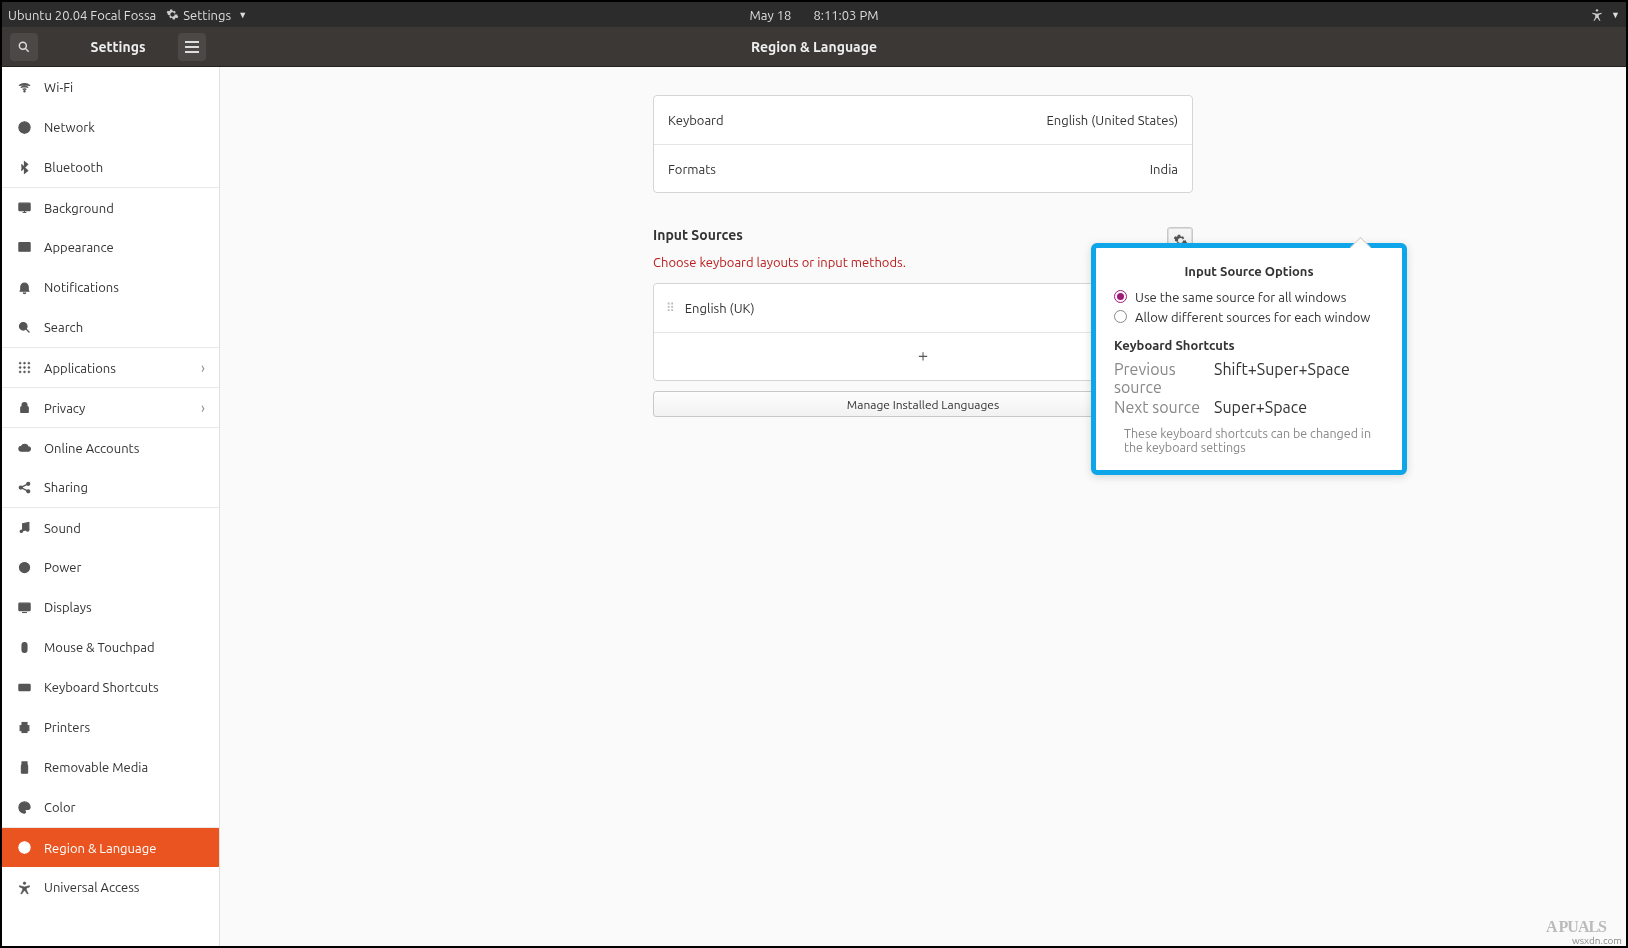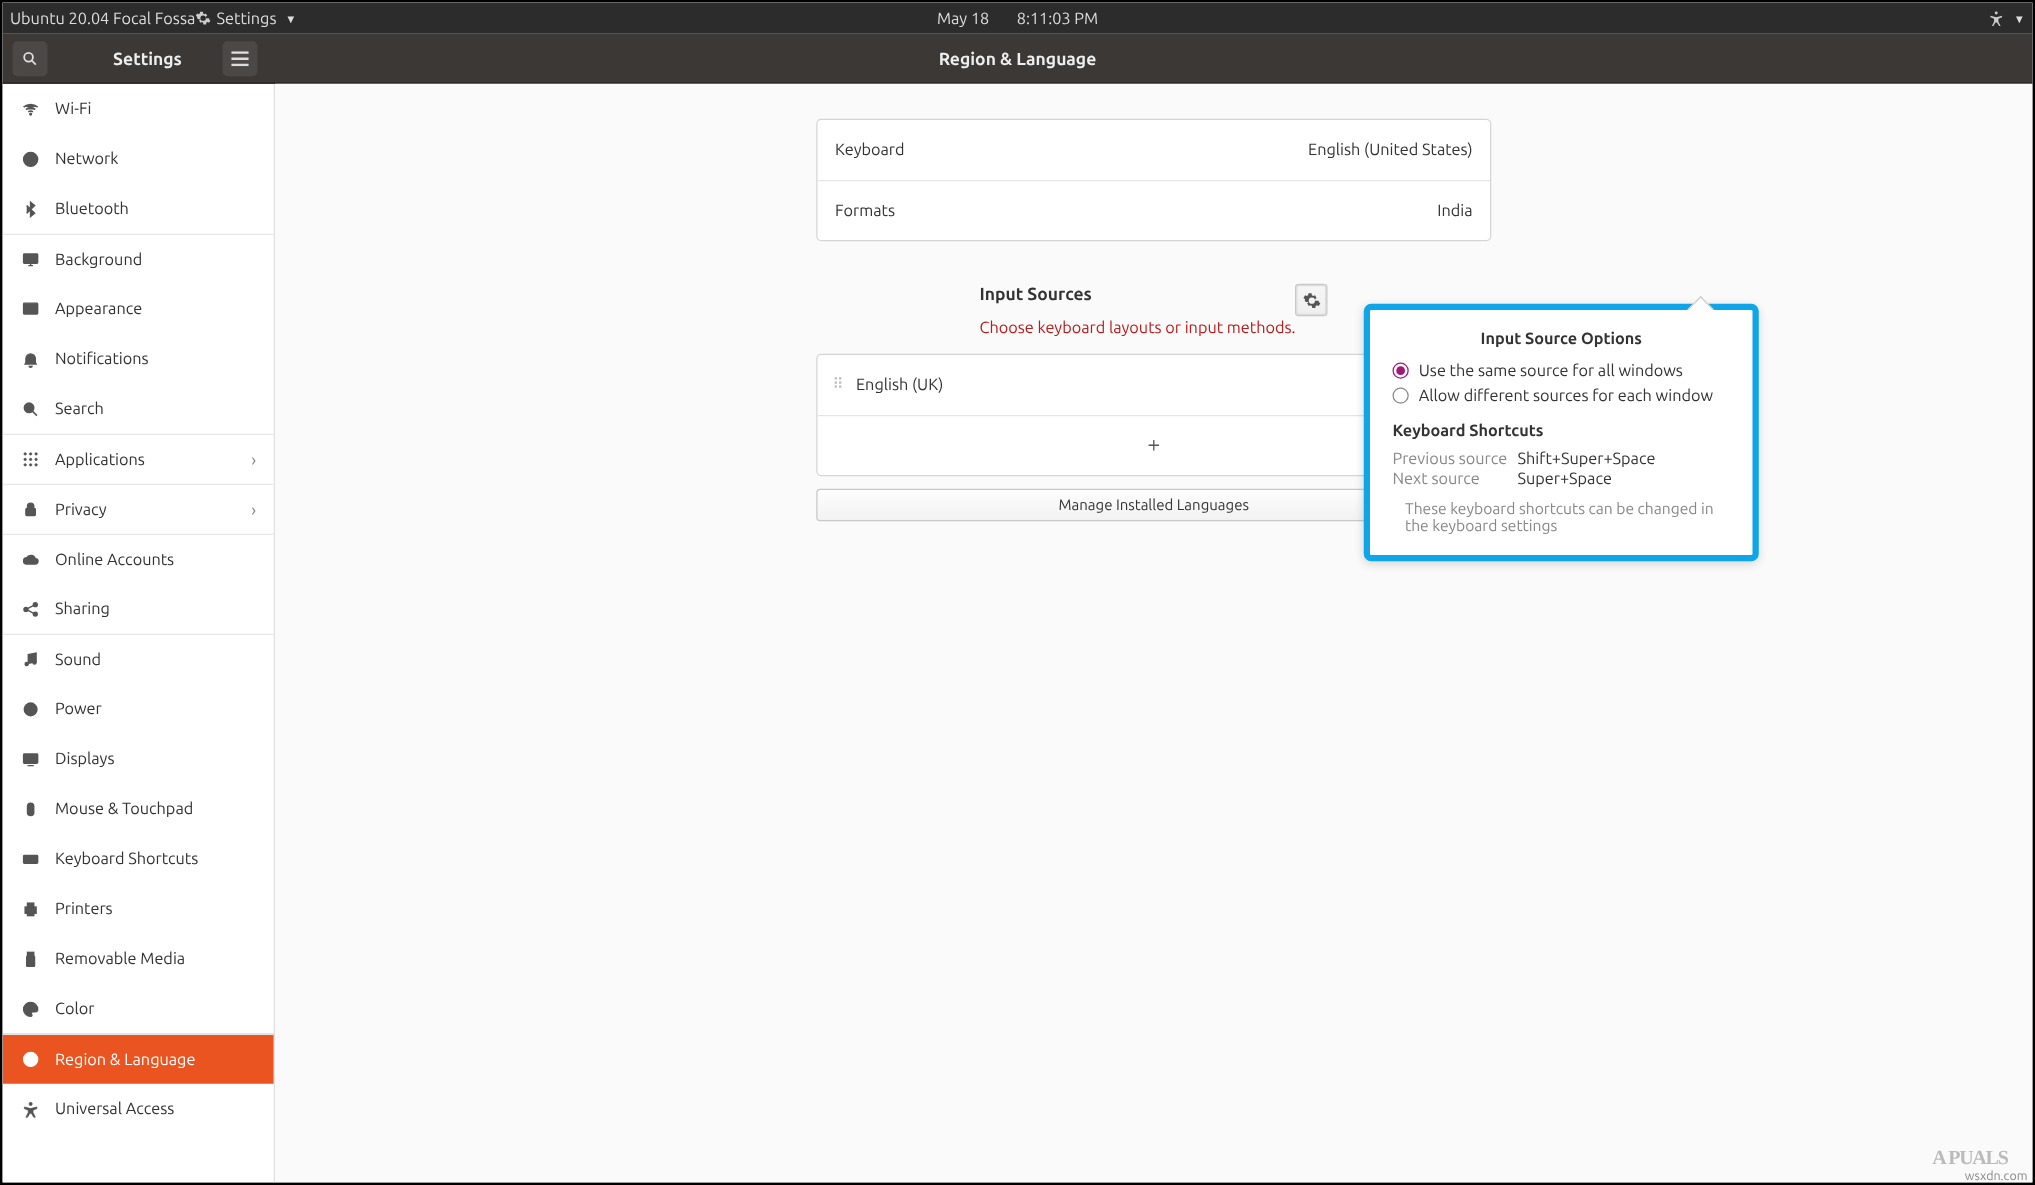--- a/index.html
+++ b/index.html
@@ -1,18 +1,18 @@
 <!DOCTYPE html>
 <html><head>
 <meta charset="utf-8">
 <style>
   * { box-sizing: border-box; margin: 0; padding: 0; font-family: Ubuntu, "Segoe UI", sans-serif; }
   body { background: #fafafa; width: 1628px; height: 948px; position: relative; overflow: hidden; border: 2px solid #000; }
   .top-panel { height: 25px; background: #2c2c2c; color: #ddd; display: flex; align-items: center; font-size: 13px; padding: 0 6px; position: relative; }
-  .top-panel .left { display: flex; align-items: center; }
+  .top-panel .left { display: flex; align-items: center; gap: 10px; }
   .top-panel .center { position: absolute; left: 50%; transform: translateX(-50%); display: flex; gap: 22px; }
   .top-panel .right { margin-left: auto; display: flex; align-items: center; gap: 4px; }
   .top-panel .dd { font-size: 9px; margin-left: 3px; }
   .header-bar { height: 40px; background: #3b3836; color: #eee; display: flex; align-items: center; padding: 0 8px; position: relative; border-bottom: 1px solid #222;}
   .hb-btn { width: 28px; height: 28px; border-radius: 4px; background: #4b4846; display: flex; align-items: center; justify-content: center; cursor: pointer; }
   .hb-title-left { font-weight: bold; font-size: 14px; margin-left: 20px; width: 120px; text-align: center;}
   .hb-title-center { position: absolute; left: 50%; transform: translateX(-50%); font-weight: bold; font-size: 14px; }
   .main { display: flex; height: calc(100% - 65px); }
   .sidebar { width: 218px; background: #fff; border-right: 1px solid #e0e0e0; overflow-y: auto; }
   .side-item { display: flex; align-items: center; height: 40px; padding: 0 14px; font-size: 13px; color: #333; cursor: pointer; border-bottom: 0px solid transparent; gap: 12px; position: relative;}
@@ -20,38 +20,38 @@
   .side-item.active { background: #e95420; color: #fff; }
   .side-item.active svg { fill: #fff; stroke: #fff; }
   .side-item .chev { position: absolute; right: 14px; color: #888; font-size: 14px;}
   .side-icon { width: 16px; height: 16px; display: flex; align-items: center; justify-content: center; flex-shrink: 0; }
   .side-icon svg { width: 15px; height: 15px; fill: #555; stroke: #555; }
   .content { flex: 1; background: #fafafa; position: relative; padding-top: 28px; }
   .panel { width: 540px; margin: 0 auto; }
   .list-box { border: 1px solid #d5d5d5; border-radius: 4px; background: #fff; }
   .list-row { display: flex; justify-content: space-between; align-items: center; height: 48px; padding: 0 14px; font-size: 13px; color: #333; }
   .list-row + .list-row { border-top: 1px solid #e5e5e5; }
-  .section-head { display: flex; justify-content: center; align-items: flex-start; margin-top: 34px; }
+  .section-head { display: flex; justify-content: space-between; align-items: flex-start; margin-top: 34px; }
   .section-head .titles .t { font-weight: bold; font-size: 14px; color: #333; }
   .section-head .titles .st { font-size: 13px; color: #b91c1c; margin-top: 12px; }
   .gear-btn { width: 26px; height: 26px; border: 1px solid #c8c8c8; border-radius: 3px; background: linear-gradient(#f6f6f6, #eee); display: flex; align-items: center; justify-content: center; cursor: pointer; box-shadow: inset 0 0 0 1px #ddd;}
   .src-box { border: 1px solid #d5d5d5; border-radius: 4px; background: #fff; margin-top: 14px; }
   .src-row { display: flex; align-items: center; height: 48px; padding: 0 12px; font-size: 13px; color: #333; gap: 12px;}
   .src-row + .src-row { border-top: 1px solid #e5e5e5; }
   .src-row.add { justify-content: center; font-size: 16px; color: #555; cursor: pointer; height: 48px;}
   .manage-btn { width: 540px; margin: 10px auto 0; height: 26px; border: 1px solid #c8c8c8; border-radius: 3px; background: linear-gradient(#fdfdfd, #f2f2f2); font-size: 12px; color: #333; display: flex; align-items: center; justify-content: center; cursor: pointer; }
   .popover { position: absolute; background: #fff; border: 5px solid #0ea5e9; border-radius: 6px; box-shadow: 0 2px 8px rgba(0,0,0,.15); width: 316px; padding: 16px 18px; font-size: 13px; color: #333; }
   .popover::before { content: ""; position: absolute; top: -8px; right: 34px; width: 14px; height: 14px; background: #fff; border-left: 1px solid #ccc; border-top: 1px solid #ccc; transform: rotate(45deg); }
   .popover .p-title { text-align: center; font-weight: bold; margin-bottom: 12px; }
   .radio-row { display: flex; gap: 8px; margin-bottom: 6px; cursor: pointer;}
   .radio { width: 13px; height: 13px; border: 1px solid #888; border-radius: 50%; display: flex; align-items: center; justify-content: center; flex-shrink:0;}
   .radio.sel { border-color: #a0187a; }
   .radio.sel::after { content: ""; width: 7px; height: 7px; background: #a0187a; border-radius: 50%; }
   .p-sub { font-weight: bold; margin-top: 14px; margin-bottom: 8px; }
-  .kb-row { display: flex; font-size: 13px; margin-bottom: 2px;}
+  .kb-row { display: flex; font-size: 16px; margin-bottom: 2px;}
   .kb-row .k { color: #888; width: 100px; flex-shrink: 0;}
   .kb-note { font-size: 12.5px; color: #888; margin-top: 10px; padding-left: 10px;}
   .watermark { position: absolute; right: 20px; bottom: 10px; font-family: Georgia, serif; font-size: 16px; color: #bbb; font-weight: bold; letter-spacing: -1px;}
   .watermark-src { position: absolute; right: 4px; bottom: 0px; font-size: 10px; color: #888;}
   .drag-handle { color: #bbb; font-size: 12px; letter-spacing: -2px; line-height: 6px;}
 </style>
 </head>
 <body>
 
 <div class="top-panel">

